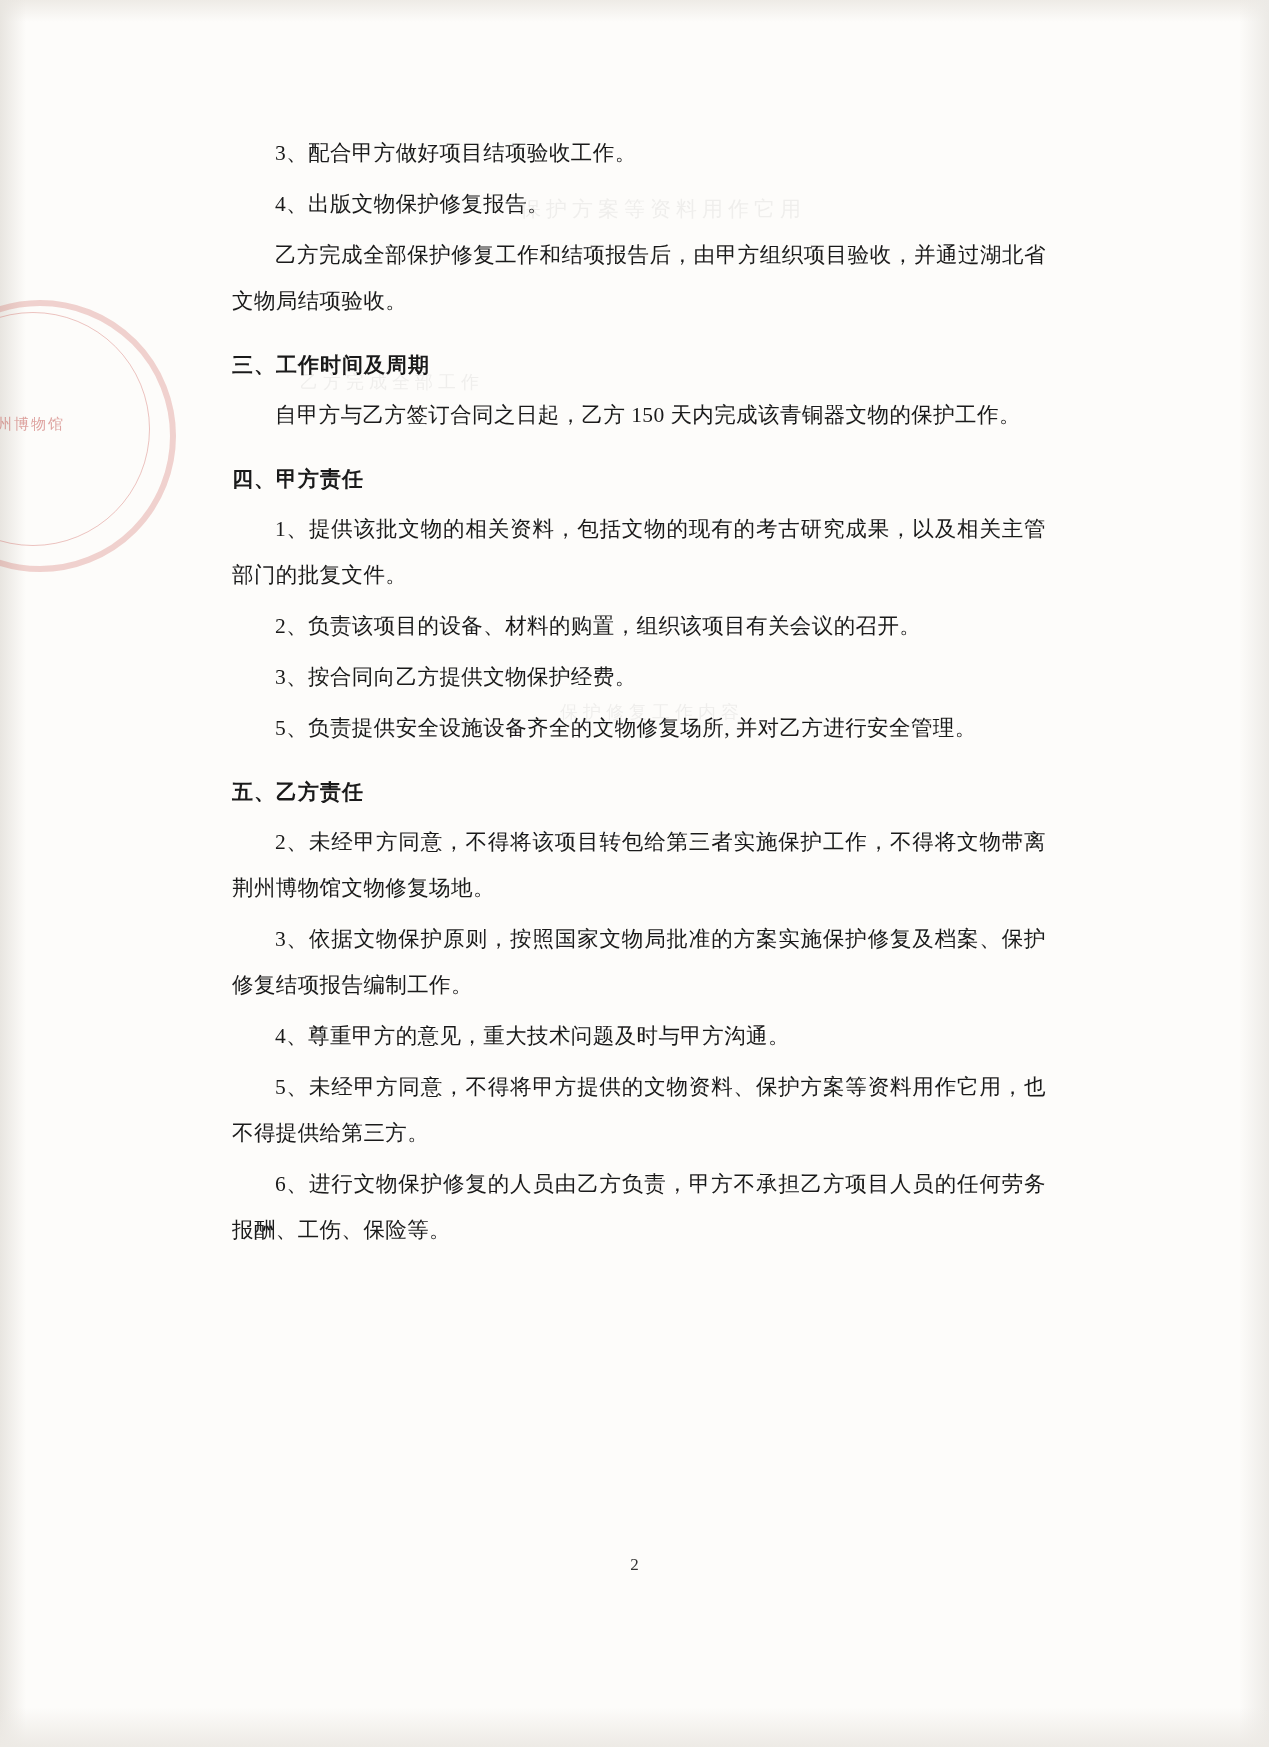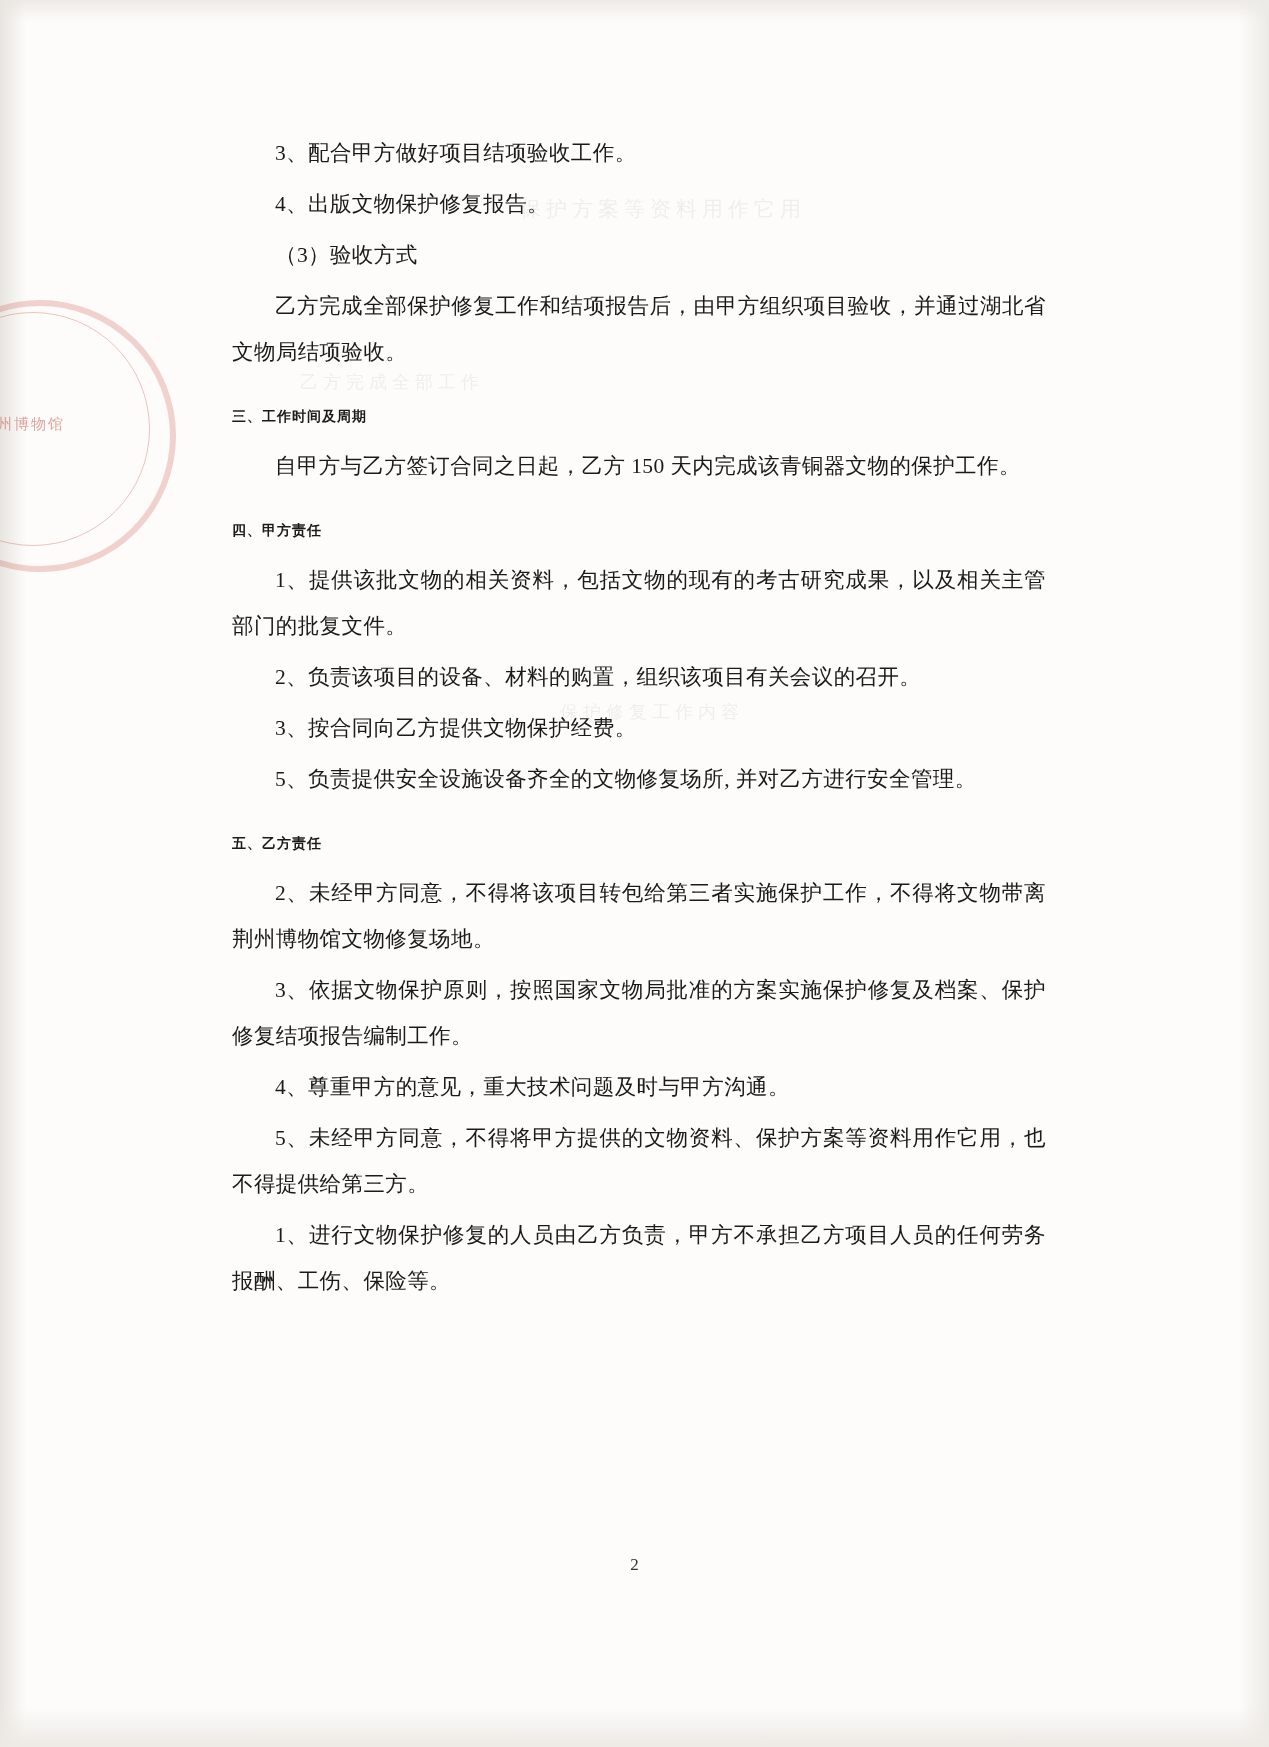--- a/index.html
+++ b/index.html
@@ -109,21 +109,21 @@
     line-height: 46px;
     text-align: justify;
     text-justify: inter-ideograph;
     letter-spacing: 0.4px;
   }
   p.indent {
     text-indent: 2em;
   }
   h2.heading {
     margin: 18px 0 4px 0;
-    font-size: 14px;
+    font-size: 21px;
     line-height: 46px;
     font-weight: bold;
     letter-spacing: 1px;
     font-family: "Liberation Sans", "DejaVu Sans", sans-serif;
   }
   .page-number {
     position: absolute;
     left: 0;
     top: 1555px;
     width: 1269px;
@@ -147,35 +147,34 @@
   <div class="seal-inner"></div>
   <div class="seal-text">荆州博物馆</div>
 
   <div class="ghost ghost-1">保护方案等资料用作它用</div>
   <div class="ghost ghost-2">乙方完成全部工作</div>
   <div class="ghost ghost-3">保护修复工作内容</div>
 
   <div class="content">
     <p class="para indent">3、配合甲方做好项目结项验收工作。</p>
     <p class="para indent">4、出版文物保护修复报告。</p>
-    <p class="para indent">（3）验收方式</p>
     <p class="para indent">乙方完成全部保护修复工作和结项报告后，由甲方组织项目验收，并通过湖北省文物局结项验收。</p>
 
     <h2 class="heading">三、工作时间及周期</h2>
     <p class="para indent">自甲方与乙方签订合同之日起，乙方 150 天内完成该青铜器文物的保护工作。</p>
 
     <h2 class="heading">四、甲方责任</h2>
     <p class="para indent">1、提供该批文物的相关资料，包括文物的现有的考古研究成果，以及相关主管部门的批复文件。</p>
     <p class="para indent">2、负责该项目的设备、材料的购置，组织该项目有关会议的召开。</p>
     <p class="para indent">3、按合同向乙方提供文物保护经费。</p>
     <p class="para indent">5、负责提供安全设施设备齐全的文物修复场所, 并对乙方进行安全管理。</p>
 
     <h2 class="heading">五、乙方责任</h2>
     <p class="para indent">2、未经甲方同意，不得将该项目转包给第三者实施保护工作，不得将文物带离荆州博物馆文物修复场地。</p>
     <p class="para indent">3、依据文物保护原则，按照国家文物局批准的方案实施保护修复及档案、保护修复结项报告编制工作。</p>
     <p class="para indent">4、尊重甲方的意见，重大技术问题及时与甲方沟通。</p>
     <p class="para indent">5、未经甲方同意，不得将甲方提供的文物资料、保护方案等资料用作它用，也不得提供给第三方。</p>
-    <p class="para indent">1、进行文物保护修复的人员由乙方负责，甲方不承担乙方项目人员的任何劳务报酬、工伤、保险等。</p>
+    <p class="para indent">6、进行文物保护修复的人员由乙方负责，甲方不承担乙方项目人员的任何劳务报酬、工伤、保险等。</p>
   </div>
 
   <div class="page-number">2</div>
 
 </div>
 
 </body></html>

